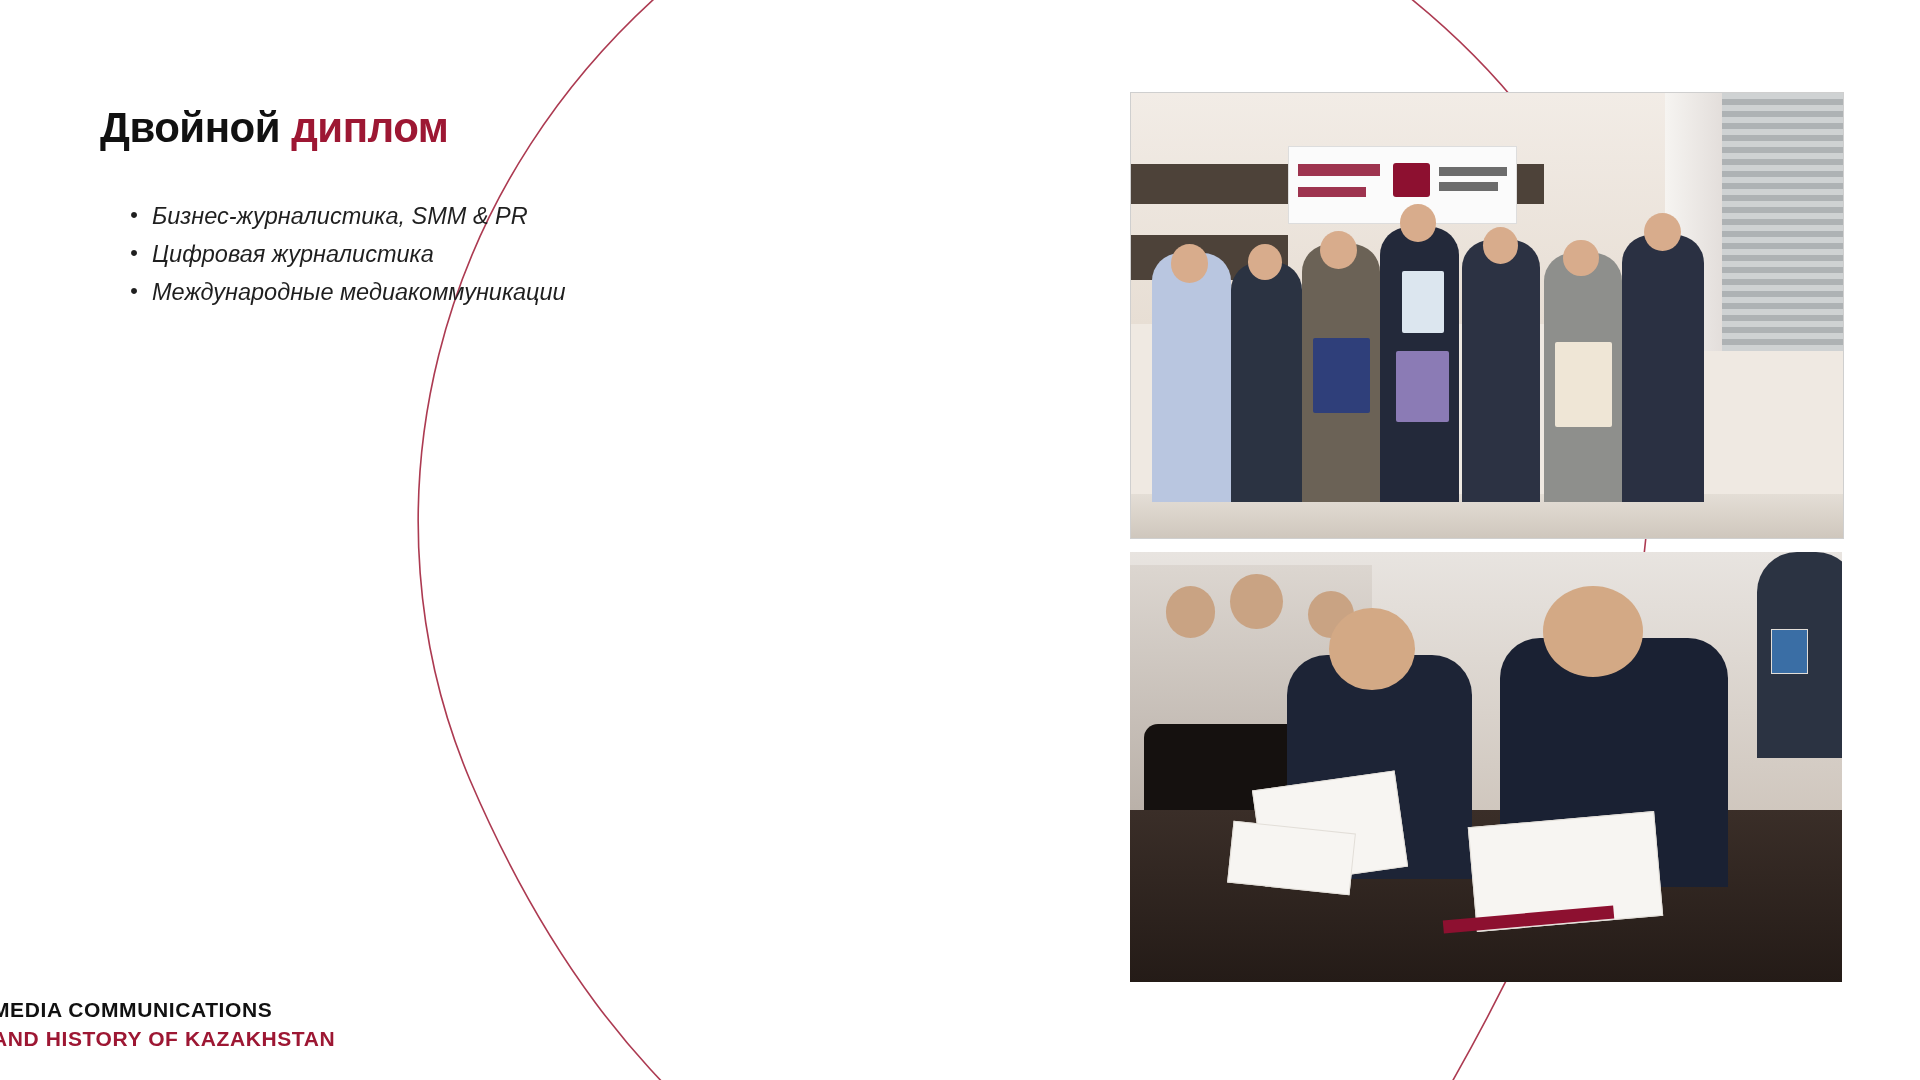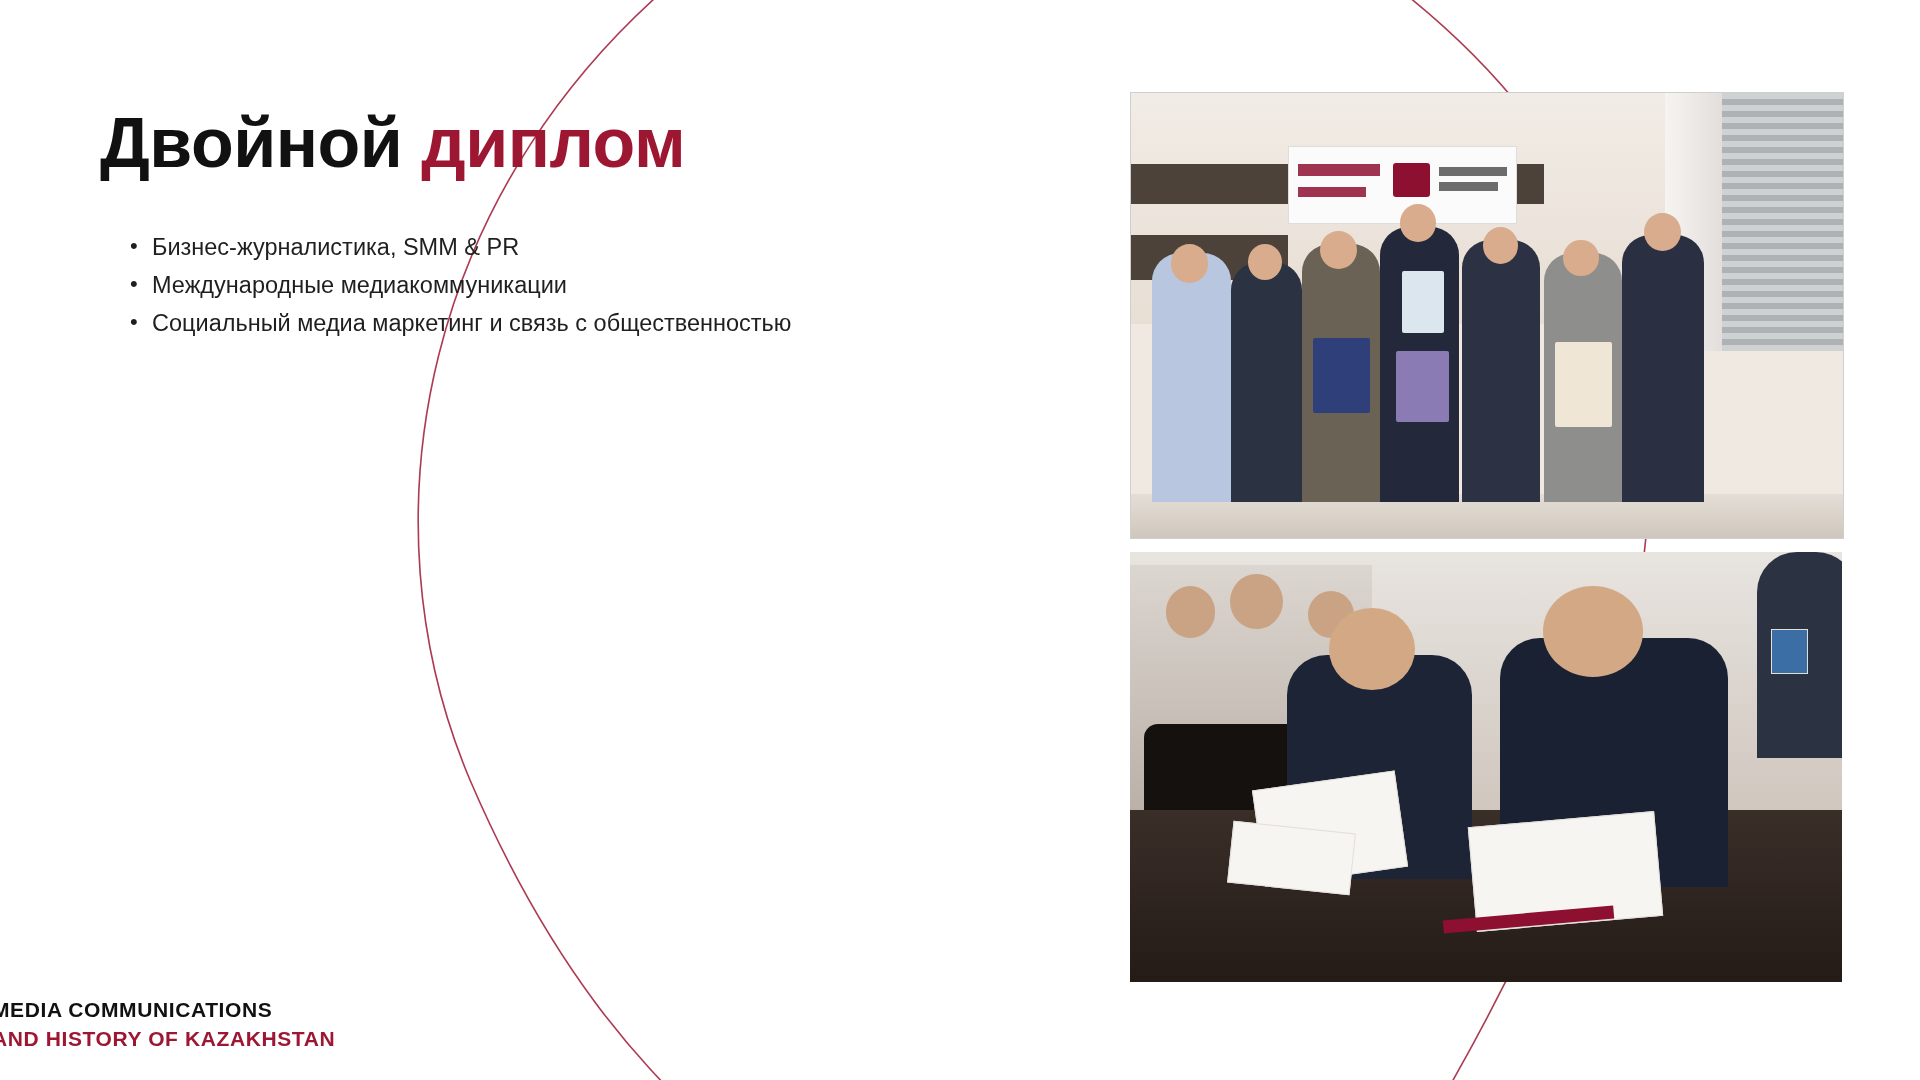--- a/index.html
+++ b/index.html
@@ -34,21 +34,21 @@
 
   
   .left-col {
     position: absolute;
     left: 100px;
     top: 105px;
     width: 985px;
   }
 
   .title {
-    font-size: 70px;
+    font-size: 42px;
     font-weight: 700;
     letter-spacing: -0.5px;
     line-height: 1.1;
     margin: 0 0 46px 0;
     white-space: nowrap;
   }
   .title .t-black { color: #111111; }
   .title .t-red { color: #9d1733; }
 
   .intro {
@@ -56,20 +56,21 @@
     line-height: 1.62;
     color: #1f1f1f;
     margin: 0 0 2px 0;
     max-width: 960px;
   }
 
   ul.bullets {
     margin: 0;
     padding-left: 52px;
     list-style: none;
+    font-style: italic;
   }
   ul.bullets li {
     font-size: 23.5px;
     line-height: 1.62;
     color: #1f1f1f;
     position: relative;
   }
   ul.bullets li::before {
     content: "\2022";
     position: absolute;
@@ -277,26 +278,26 @@
   <div class="left-col">
 
     <h1 class="title">
       <span class="t-black">Двойной</span>
       <span class="t-red">диплом</span>
     </h1>
 
 
     <ul class="bullets">
       <li>Бизнес-журналистика, SMM &amp; PR</li>
+      <li>Цифровая журналистика</li>
     </ul>
 
 
     <ul class="bullets">
       <li>Международные медиакоммуникации</li>
-      <li>Социальный медиа маркетинг и связь с общественностью</li>
     </ul>
   </div>
 
 
   <div class="footer">
     <div class="f1">MEDIA COMMUNICATIONS</div>
     <div class="f2">AND HISTORY OF KAZAKHSTAN</div>
   </div>
 
   <div class="photo photo-top">

